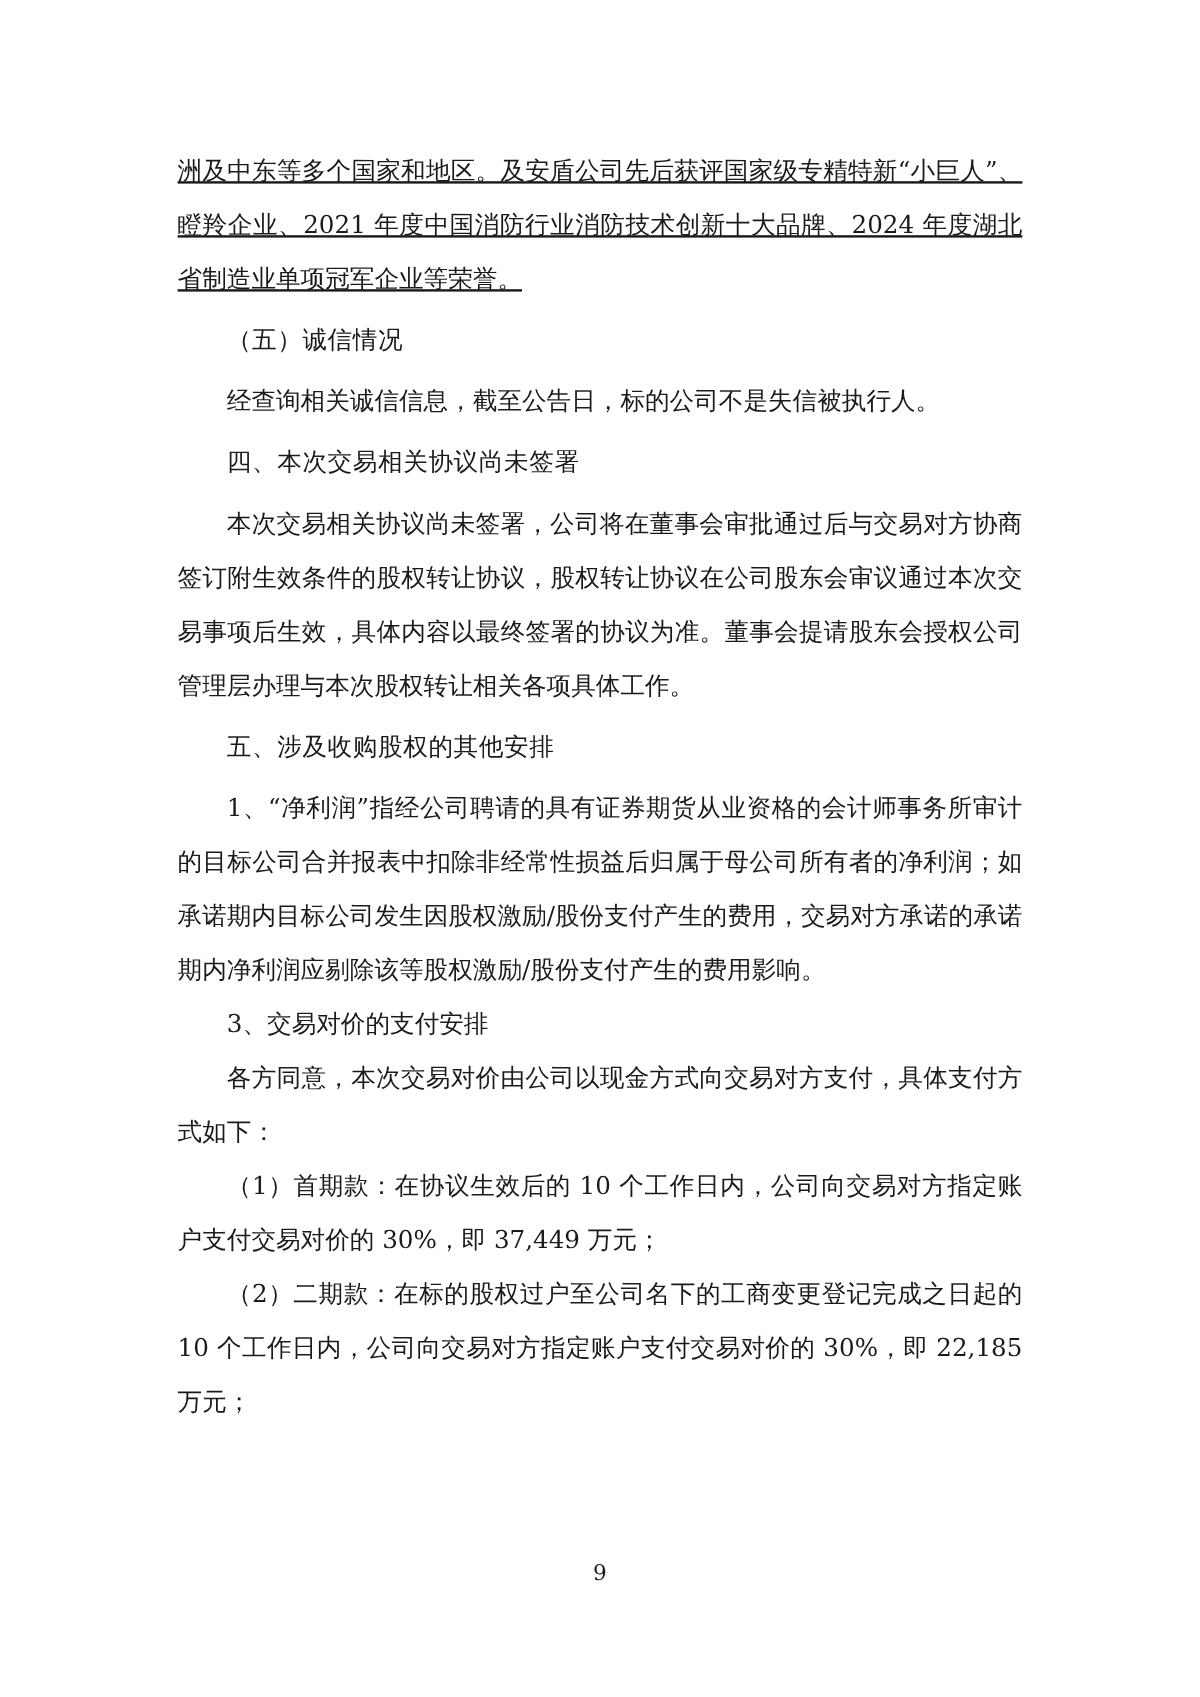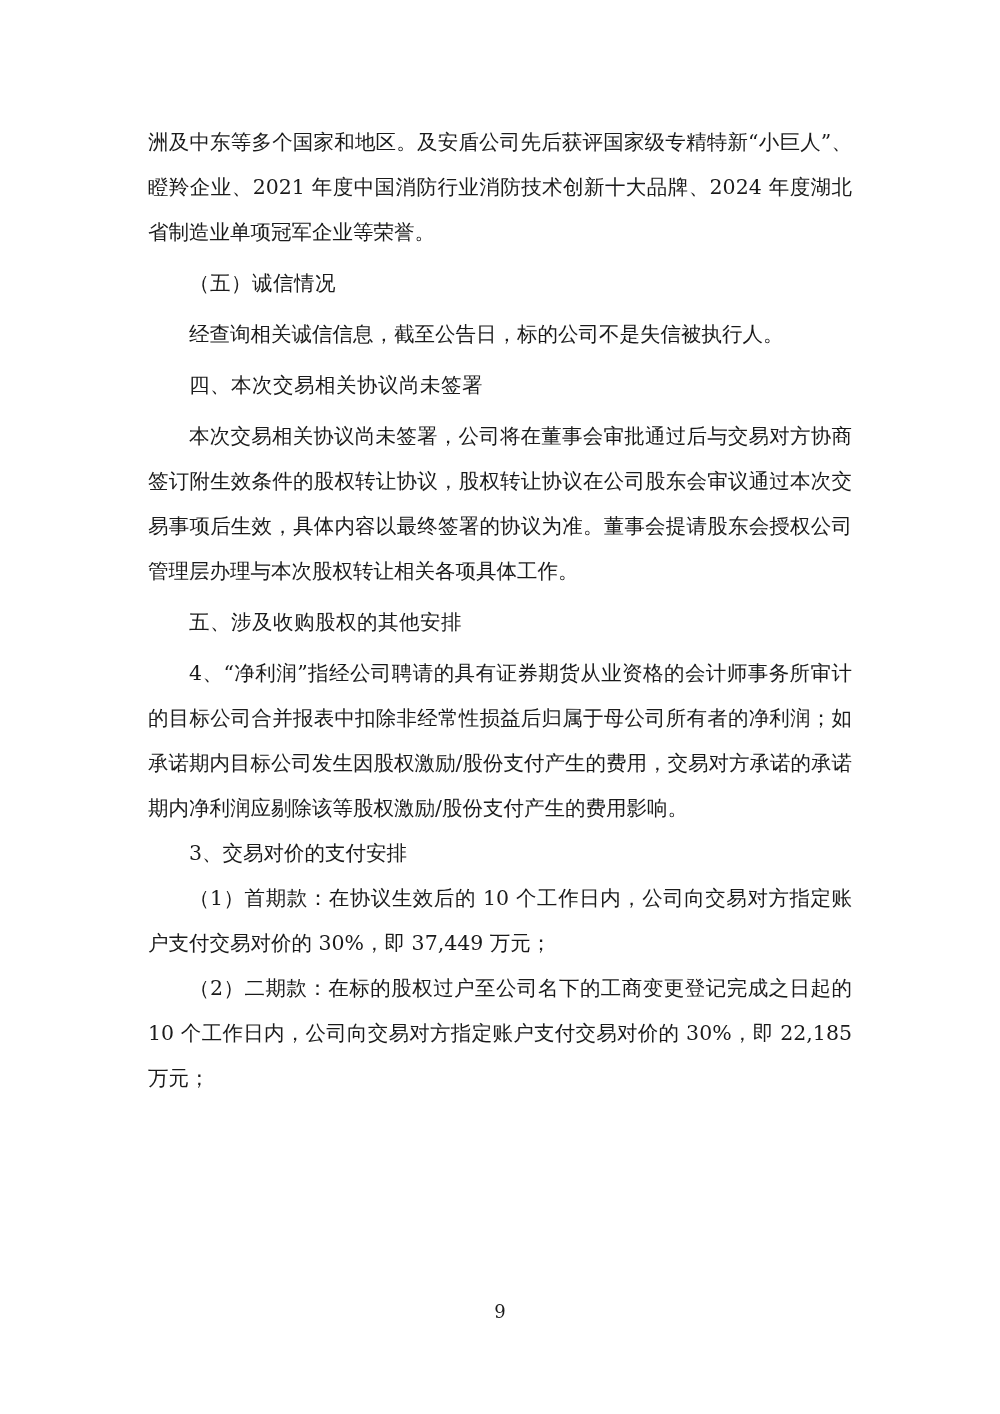--- a/index.html
+++ b/index.html
@@ -32,20 +32,21 @@
   p {
     margin: 0;
     padding: 0;
   }
   .para {
     text-indent: 2em;
     margin-bottom: 0px;
   }
   .para-noindent {
     text-indent: 0;
+    text-decoration: underline;
   }
   .heading {
     font-weight: normal;
     text-indent: 2em;
     letter-spacing: 0.5px;
   }
   .gap-small { height: 6px; }
   .page-number {
     position: absolute;
     left: 0;
@@ -80,24 +81,25 @@
     <div class="gap-small"></div>
 
     <p class="para">本次交易相关协议尚未签署，公司将在董事会审批通过后与交易对方协商签订附生效条件的股权转让协议，股权转让协议在公司股东会审议通过本次交易事项后生效，具体内容以最终签署的协议为准。董事会提请股东会授权公司管理层办理与本次股权转让相关各项具体工作。</p>
 
     <div class="gap-small"></div>
 
     <p class="heading">五、涉及收购股权的其他安排</p>
 
     <div class="gap-small"></div>
 
-    <p class="para">4、“净利润”指经公司聘请的具有证券期货从业资格的会计师事务所审计的目标公司合并报表中扣除非经常性损益后归属于母公司所有者的净利润；如承诺期内目标公司发生因股权激励/股份支付产生的费用，交易对方承诺的承诺期内净利润应剔除该等股权激励/股份支付产生的费用影响。</p>
+    <p class="para">1、“净利润”指经公司聘请的具有证券期货从业资格的会计师事务所审计的目标公司合并报表中扣除非经常性损益后归属于母公司所有者的净利润；如承诺期内目标公司发生因股权激励/股份支付产生的费用，交易对方承诺的承诺期内净利润应剔除该等股权激励/股份支付产生的费用影响。</p>
 
     <p class="para">3、交易对价的支付安排</p>
 
+    <p class="para">各方同意，本次交易对价由公司以现金方式向交易对方支付，具体支付方式如下：</p>
 
     <p class="para">（1）首期款：在协议生效后的 10 个工作日内，公司向交易对方指定账户支付交易对价的 30%，即 37,449 万元；</p>
 
     <p class="para">（2）二期款：在标的股权过户至公司名下的工商变更登记完成之日起的 10 个工作日内，公司向交易对方指定账户支付交易对价的 30%，即 22,185 万元；</p>
 
 
   </div>
 
   <div class="page-number">9</div>
 </div>

